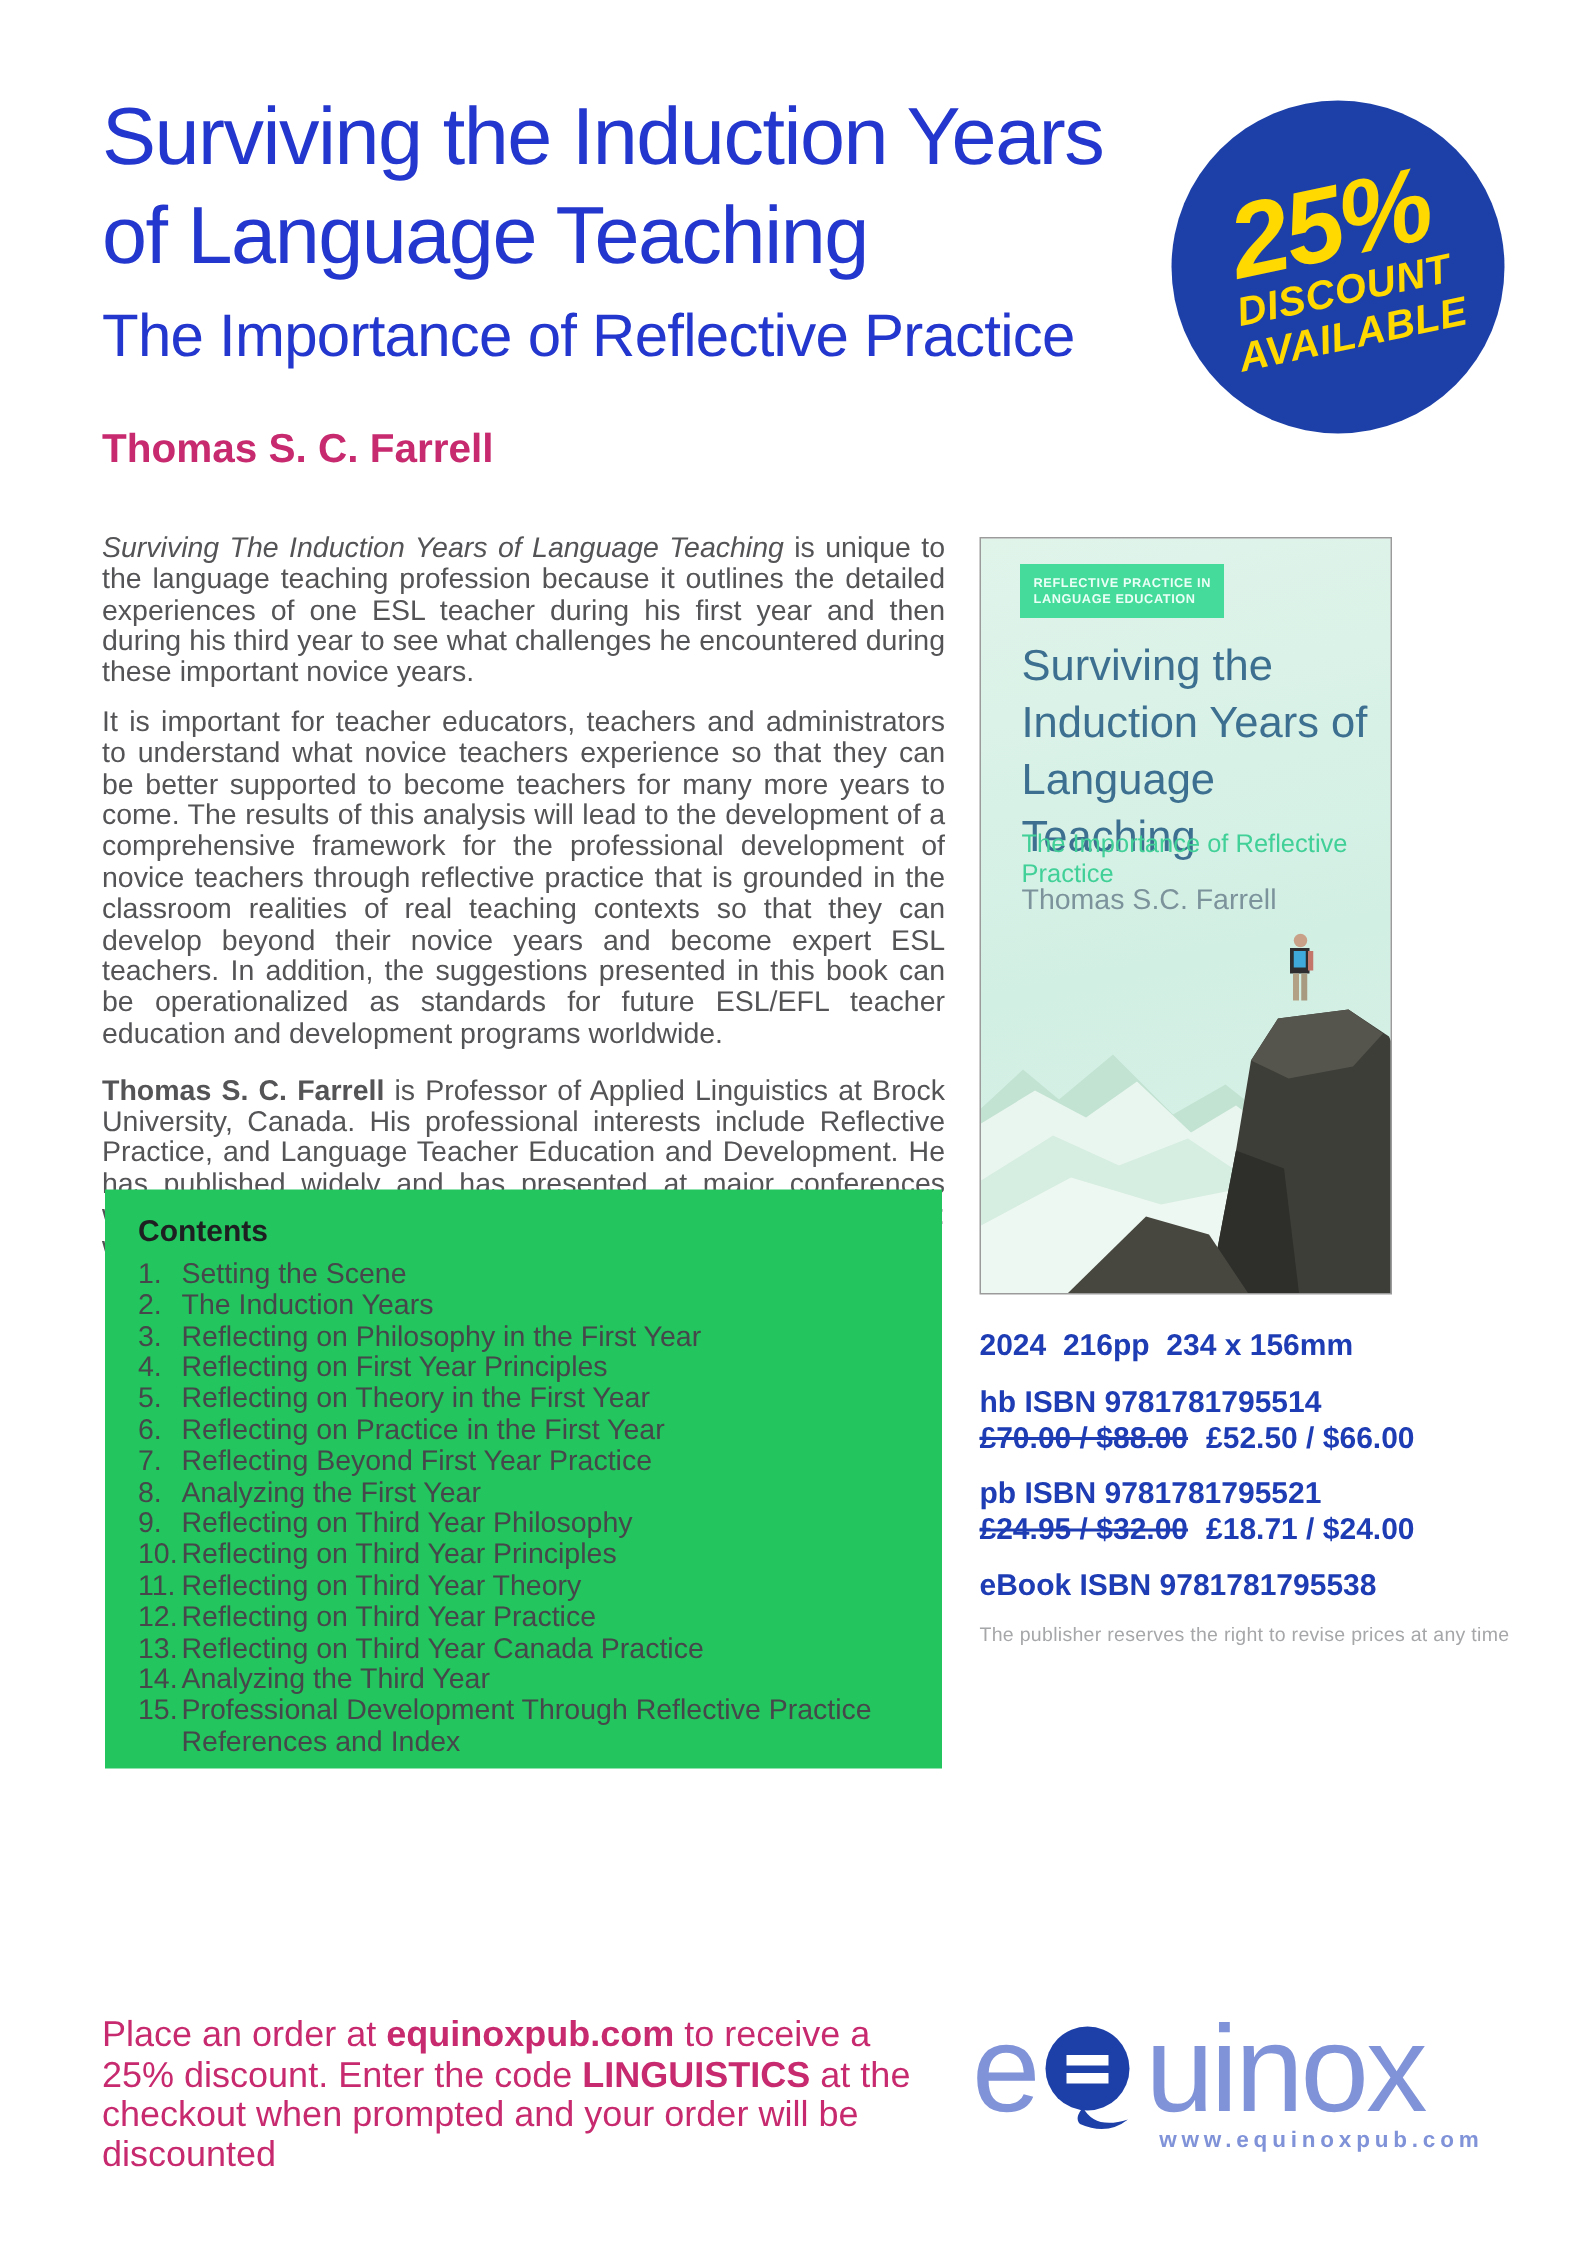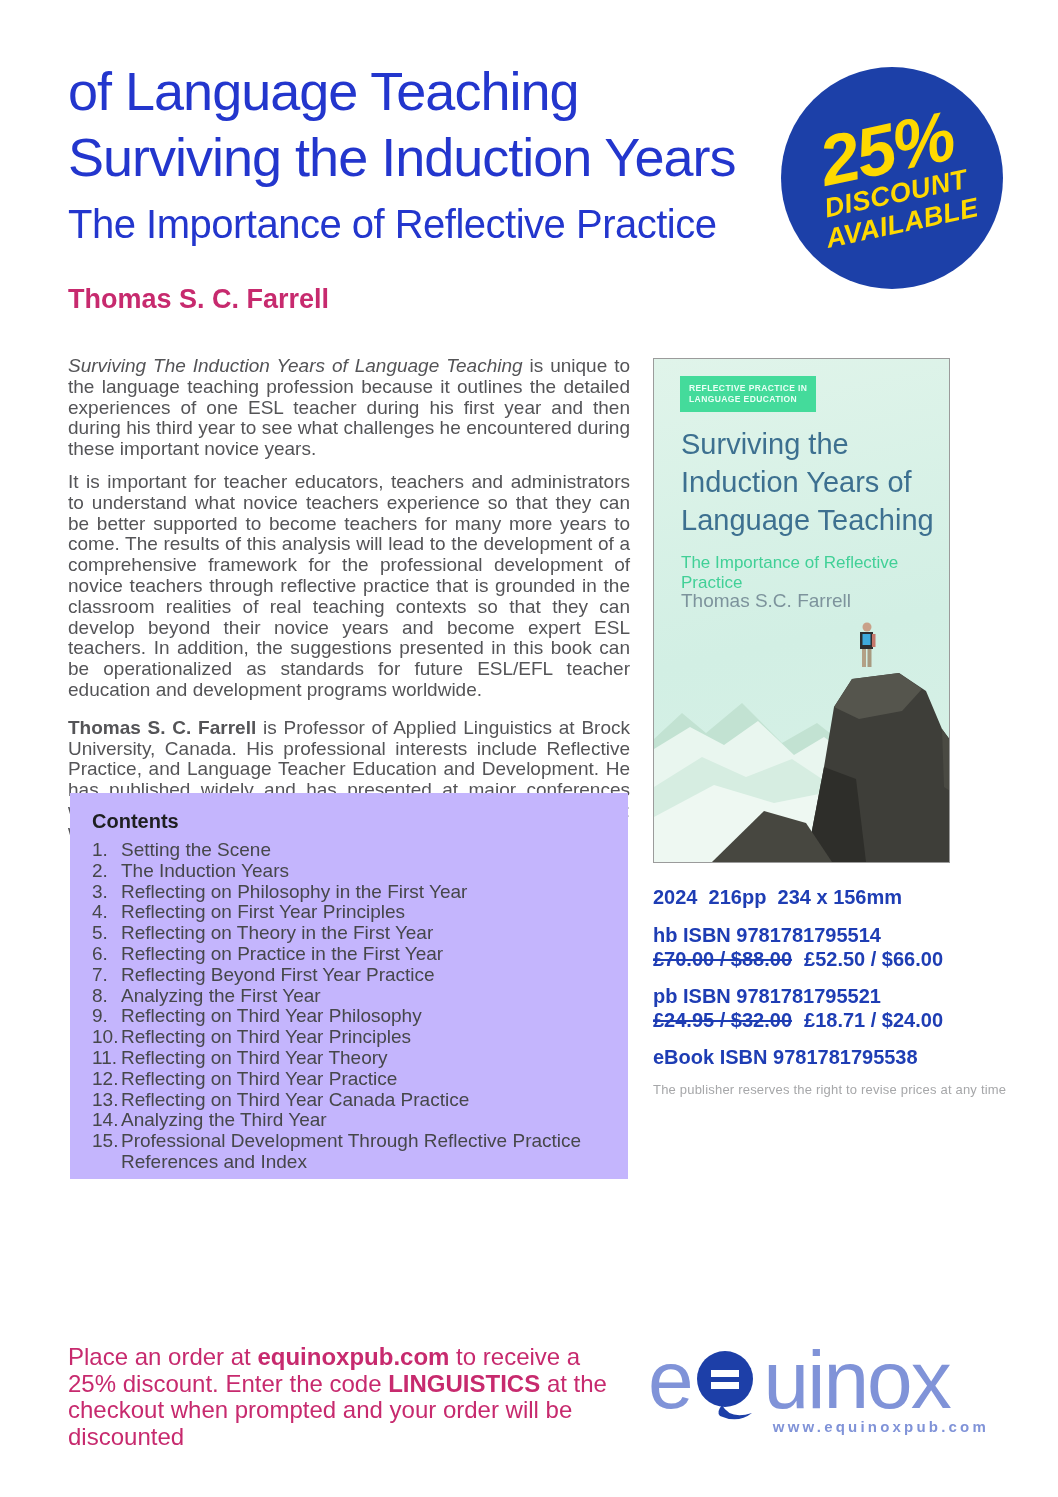--- a/index.html
+++ b/index.html
@@ -24,28 +24,28 @@
   
   .body-col { position:absolute; left:68px; top:356px; width:562px; color:#545457;
               font-size:19px; line-height:20.8px; text-align:justify; }
   .body-col p.p1 { margin-bottom:12px; }
   .body-col p.p2 { margin-bottom:17px; }
   .lead-italic { font-style:italic; }
   .bio-name { font-weight:700; }
 
   
   .contents-box { position:absolute; left:70px; top:793px; width:558px; height:386px;
-                  background:#c4b5fd; padding:17px 18px 16px 22px; }
+                  background:#22c55e; padding:17px 18px 16px 22px; }
   .contents-heading { font-size:20px; font-weight:700; color:#1e1f21; margin-bottom:7px; }
   .contents-list { list-style:none; font-size:19px; color:#46474a; }
   .contents-list li { display:flex; line-height:20.8px; }
   .c-num { width:29px; flex:none; }
 
   
-  .cover { position:absolute; left:653px; top:358px; width:297px; height:505px;
+  .cover { position:absolute; left:653px; top:358px; width:275px; height:505px;
            border:1px solid #9b9b9b; overflow:hidden;
            background:linear-gradient(168deg,#e0f4ea 0%,#d2efe4 55%,#d8f1e7 100%); }
   .series-badge { position:absolute; left:26px; top:17px; background:#44db9b; color:#eafff6;
                   font-size:8.5px; line-height:11px; padding:7px 9px; letter-spacing:0.4px; font-weight:600; }
   .cover-title { position:absolute; left:27px; top:66px; font-size:29px; line-height:38px;
                  color:#3d7090; font-weight:400; }
   .cover-sub { position:absolute; left:27px; top:194px; font-size:17px; color:#41d097; }
   .cover-author { position:absolute; left:27px; top:231px; font-size:19px; color:#7d939c; }
   .cover-photo { position:absolute; left:0; bottom:0; width:337px; height:245px; display:block; }
 
@@ -68,22 +68,22 @@
   .logo-q { margin:14px 2px 0 2px; flex:none; }
   .logo-url { text-align:right; font-size:15px; font-weight:700; letter-spacing:3.2px;
               color:#8093d8; margin-top:-6px; padding-right:4px; }
 </style>
 </head>
 <body>
 
 <div class="page">
 
   <div class="title">
+    <div>Surviving the Induction Years</div>
     <div>of Language Teaching</div>
-    <div>Surviving the Induction Years</div>
   </div>
   <div class="subtitle">The Importance of Reflective Practice</div>
   <div class="author-name">Thomas S. C. Farrell</div>
 
   <div class="badge">
     <div class="badge-inner">
       <div class="badge-percent">25%</div>
       <div class="badge-line">DISCOUNT</div>
       <div class="badge-line">AVAILABLE</div>
     </div>

